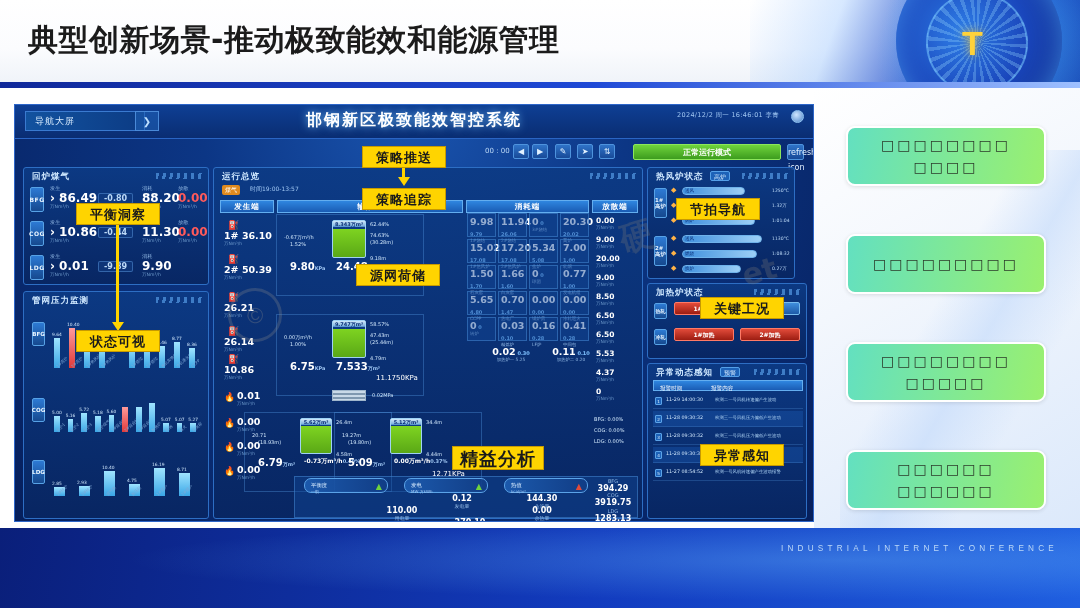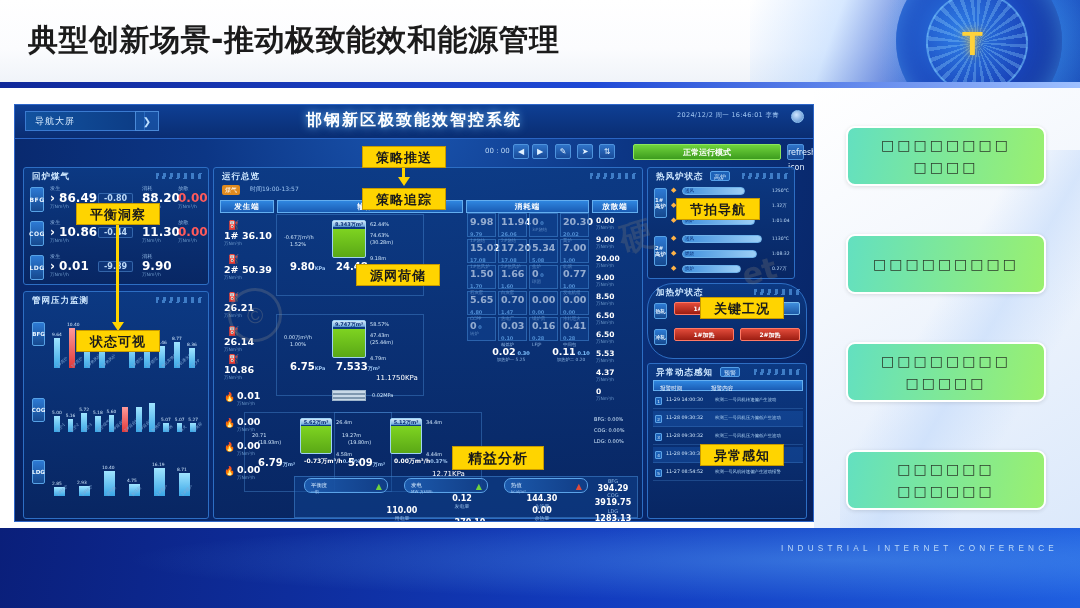--- a/index.html
+++ b/index.html
@@ -218,21 +218,21 @@
     border-bottom:1px solid #5b97cf;
     color:#0b2f78; font-size:5px; text-align:center; line-height:6px; font-weight:700;
   }
   .flowtxt { position:absolute; color:#cfe6fb; font-size:5px; white-space:nowrap; }
   .bigflow { position:absolute; color:#ffffff; font-size:10px; font-weight:700; }
   .bigflow span { font-size:5px; color:#9fc6f2; }
   .fireicon { position:absolute; font-size:9px; }
 
   
   #p-stove { left:632px; top:62px; width:148px; height:112px; }
-  #p-furn { left:632px; top:178px; width:160px; height:76px;border-radius:26px; }
+  #p-furn { left:632px; top:178px; width:160px; height:76px; }
   #p-alarm { left:632px; top:258px; width:160px; height:156px; }
   .stove-badge {
     position:absolute; left:6px; width:13px; height:30px;
     background:linear-gradient(180deg,#2d7ad4,#16498f);
     border:1px solid #57a2e6; border-radius:2px;
     color:#eaf5ff; font-size:5.4px; font-weight:700;
     display:flex; align-items:center; justify-content:center;
   }
   .stove-bar {
     position:absolute; height:8px; border-radius:4px;
@@ -951,21 +951,21 @@
 <div class="co-arrow" style="left:112px;top:322px"></div>
 
 <div class="callout" id="co-5" style="left:76px;top:330px;width:84px;height:22px;font-size:13px;line-height:21px">状态可视</div>
 
 <div class="callout" id="co-4" style="left:356px;top:264px;width:84px;height:22px;font-size:13px;line-height:21px">源网荷储</div>
 
 <div class="callout" id="co-6" style="left:676px;top:198px;width:84px;height:22px;font-size:13px;line-height:21px">节拍导航</div>
 <div class="callout" id="co-7" style="left:700px;top:297px;width:84px;height:22px;font-size:13px;line-height:21px">关键工况</div>
 <div class="callout" id="co-9" style="left:700px;top:444px;width:84px;height:22px;font-size:13px;line-height:21px">异常感知</div>
 
-<div class="callout" id="co-8" style="left:452px;top:446px;width:92px;height:24px;font-size:14px;line-height:23px">精益分析</div>
+<div class="callout" id="co-8" style="left:452px;top:446px;width:92px;height:24px;font-size:18px;line-height:23px">精益分析</div>
 
 <div class="wm" style="left:620px;top:214px;font-size:34px">硬</div>
 <div class="wm" style="left:742px;top:254px;font-size:30px">et</div>
 <div class="wm-ring" style="left:228px;top:288px">©</div>
 
 <div class="gbox" id="gbox1" style="white-space: pre-line;">□□□□□□□□
 □□□□</div>
 <div class="gbox" id="gbox2" style="white-space: pre-line;">□□□□□□□□□</div>
 <div class="gbox" id="gbox3" style="white-space: pre-line;">□□□□□□□□
 □□□□□</div>

